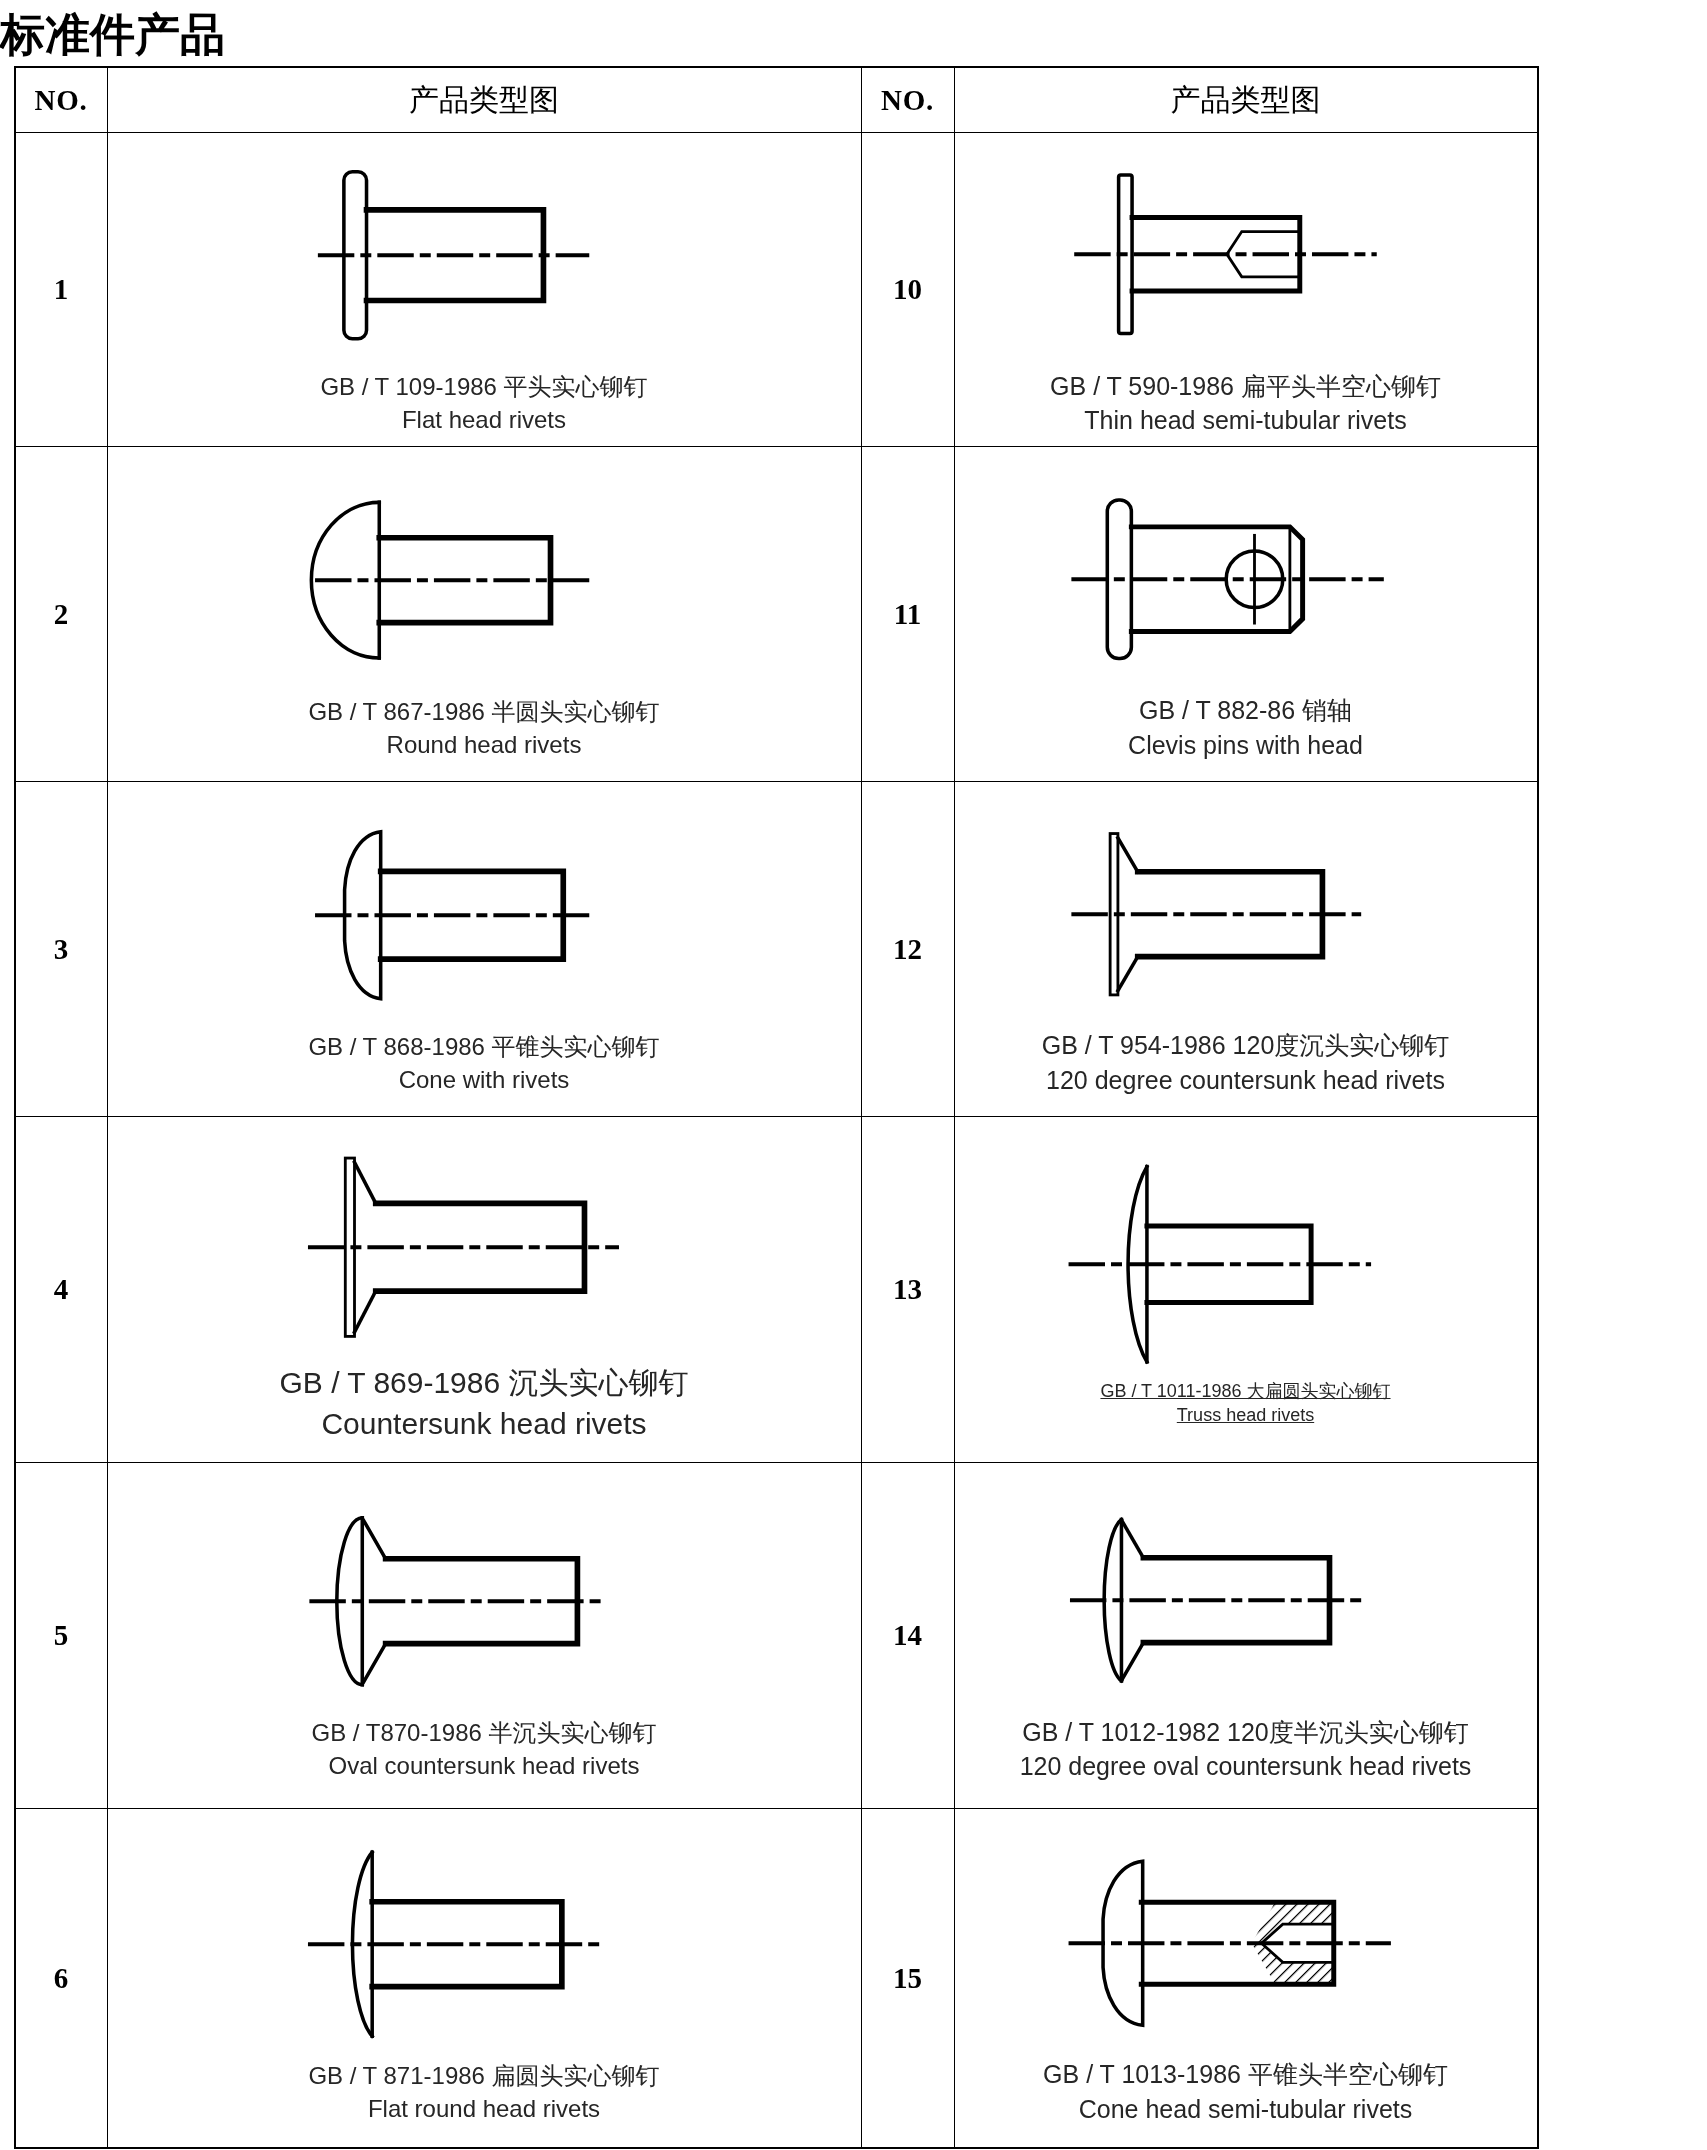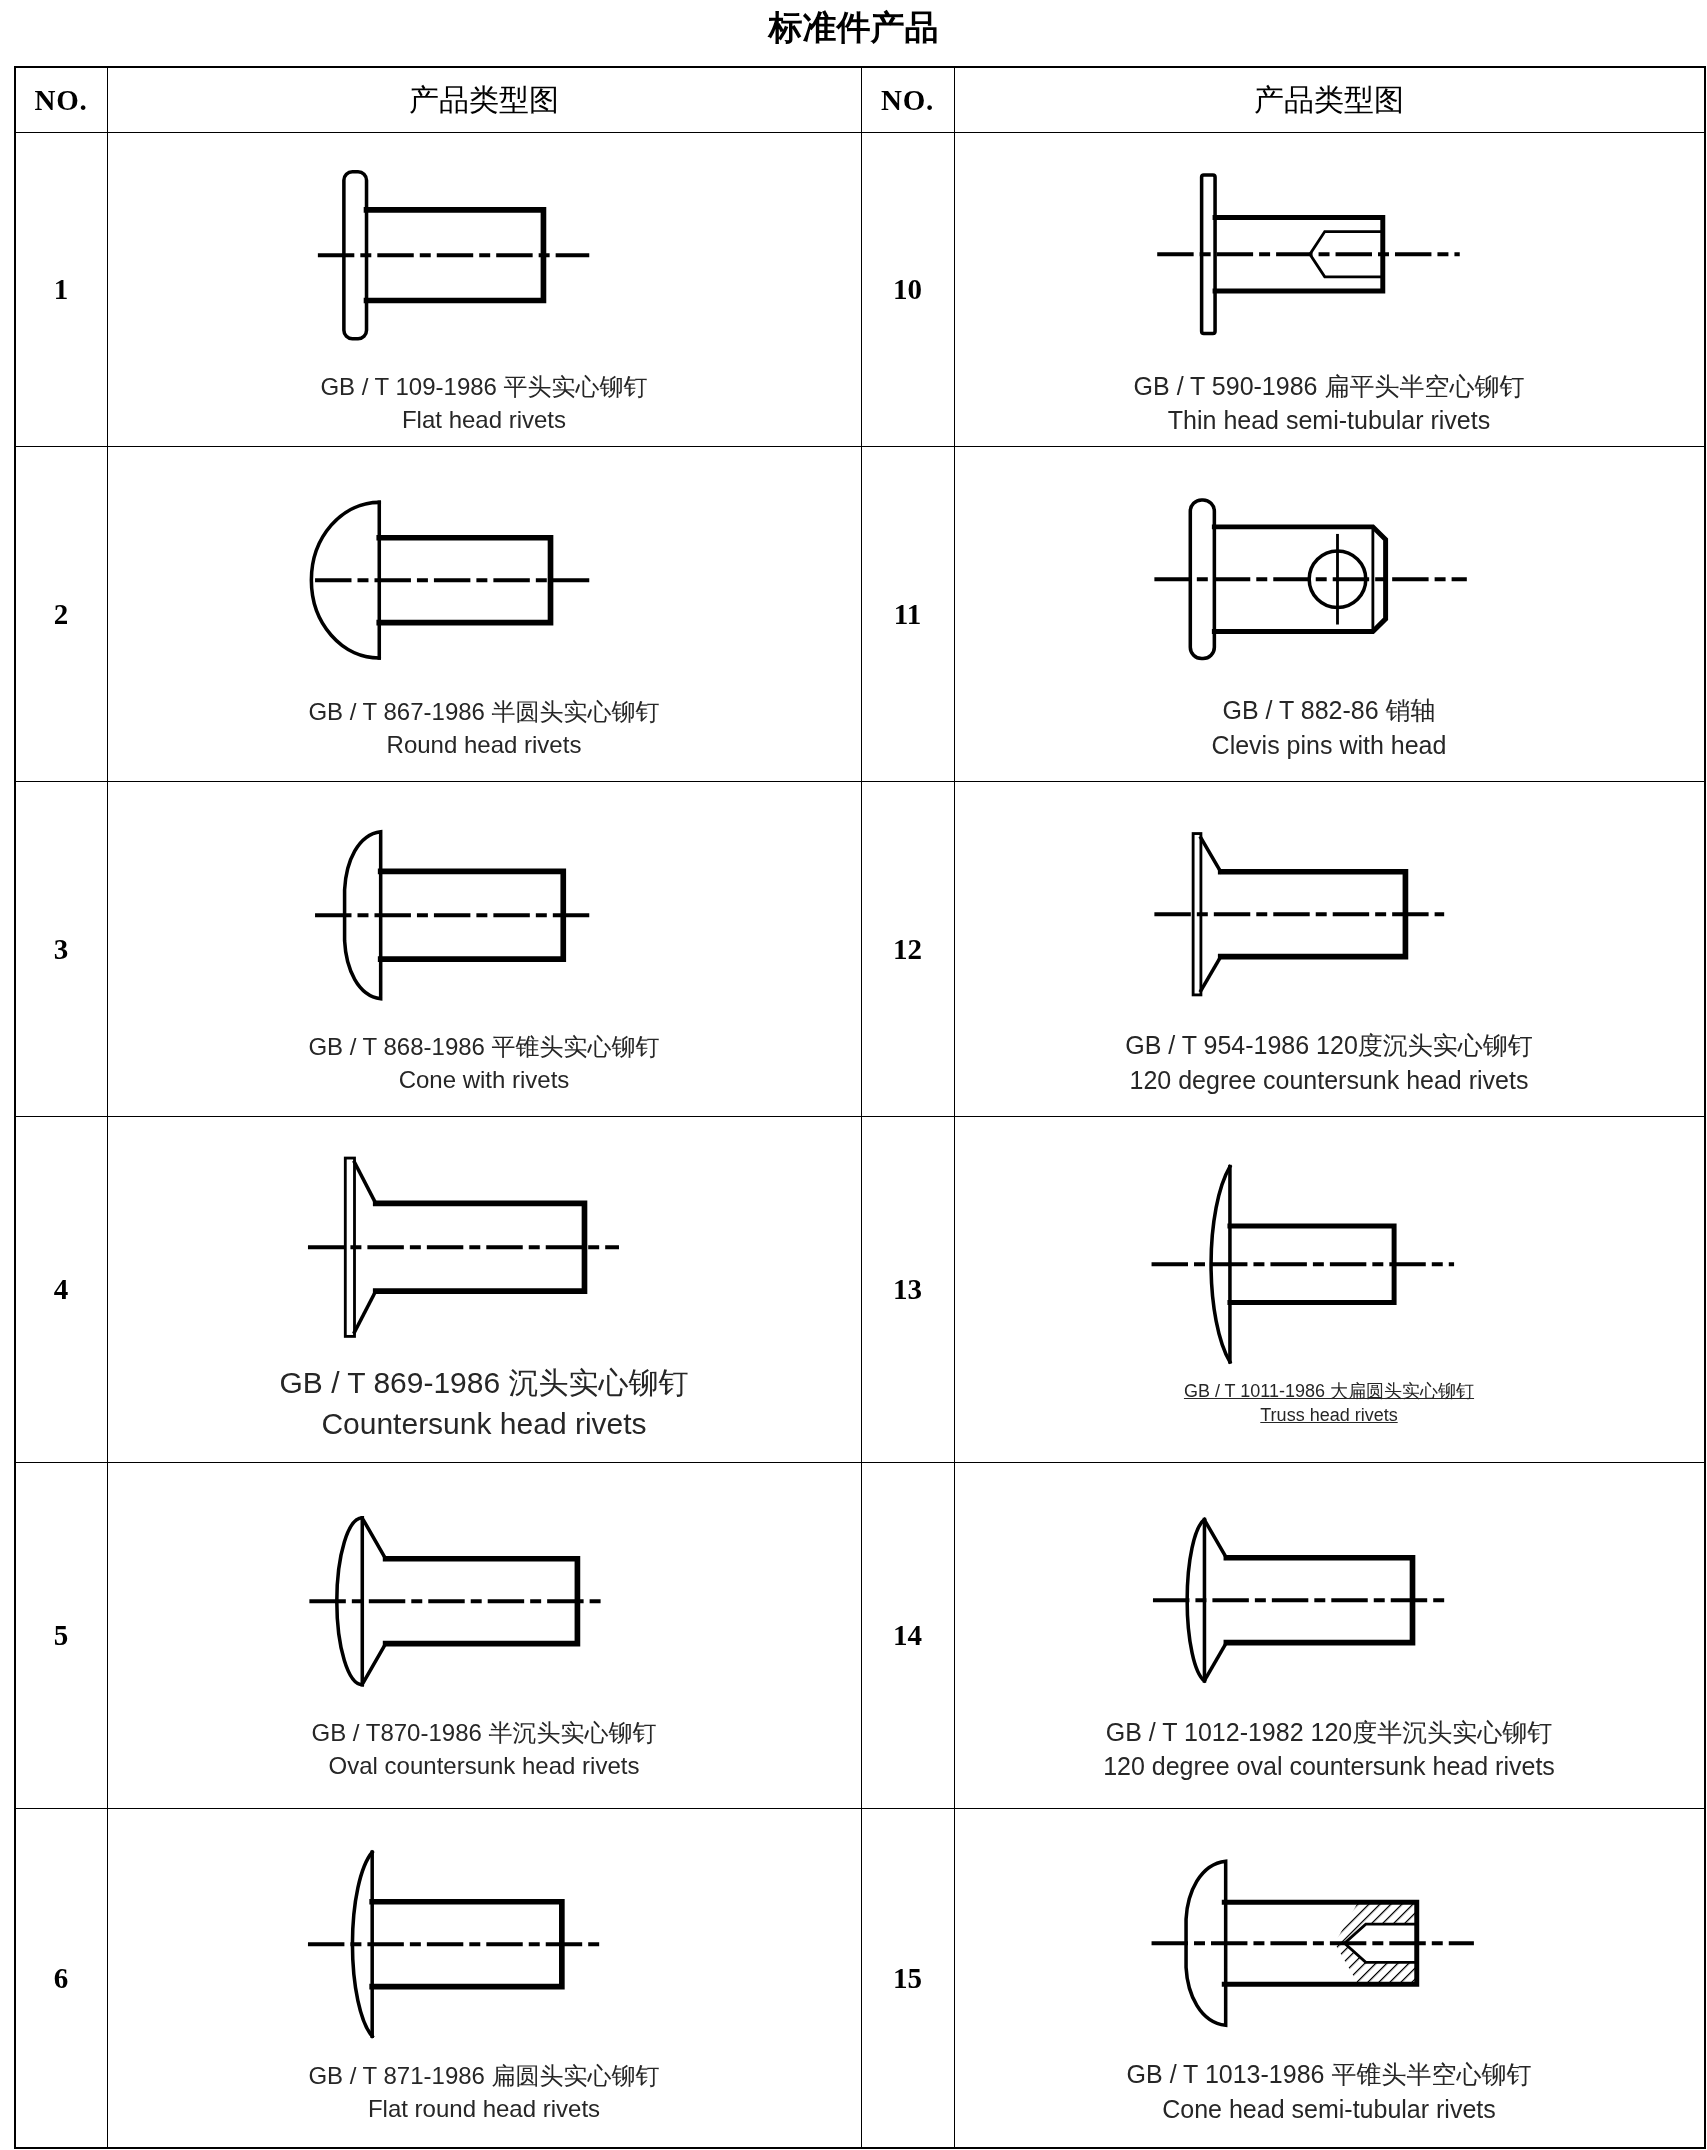--- a/index.html
+++ b/index.html
@@ -1,20 +1,20 @@
 <!DOCTYPE html>
 <html style="font-size:12px"><head>
 <meta charset="utf-8">
 <style>
   html,body{margin:0;padding:0;background:#ffffff;}
   .page{position:relative;width:1707px;height:2151px;background:#ffffff;
         font-family:"Liberation Sans",sans-serif;color:#1f1f1f;}
-  .title{position:absolute;top:4.5px;left:0;width:1707px;text-align:center;
-         font-family:"Liberation Serif",serif;font-weight:bold;font-size:34px;color:#000;}
-  .grid{position:absolute;left:13.5px;top:66px;width:1692px;height:2083px;
+  .title{position:absolute;top:4.5px;left:0;width:1707px;
+         font-family:"Liberation Serif",serif;font-weight:bold;font-size:45px;color:#000;}
+  .grid{position:absolute;left:13.5px;top:66px;width:1525px;height:2083px;
         border:2.3px solid #000;box-sizing:border-box;display:grid;
         grid-template-columns:92px 754px 93px 1fr;
         grid-template-rows:65px 314px 335px 335px 346px 346px 1fr;}
   .cell{border-right:1.5px solid #000;border-bottom:1.5px solid #000;box-sizing:border-box;
         display:flex;flex-direction:column;align-items:center;justify-content:center;
         overflow:hidden;background:#fff;}
   .cell.last-col{border-right:none;}
   .cell.last-row{border-bottom:none;}
   .hdr{font-family:"Liberation Serif",serif;font-size:30px;color:#000;}
   .hdr.no{font-weight:bold;font-size:29px;letter-spacing:0.8px;}

